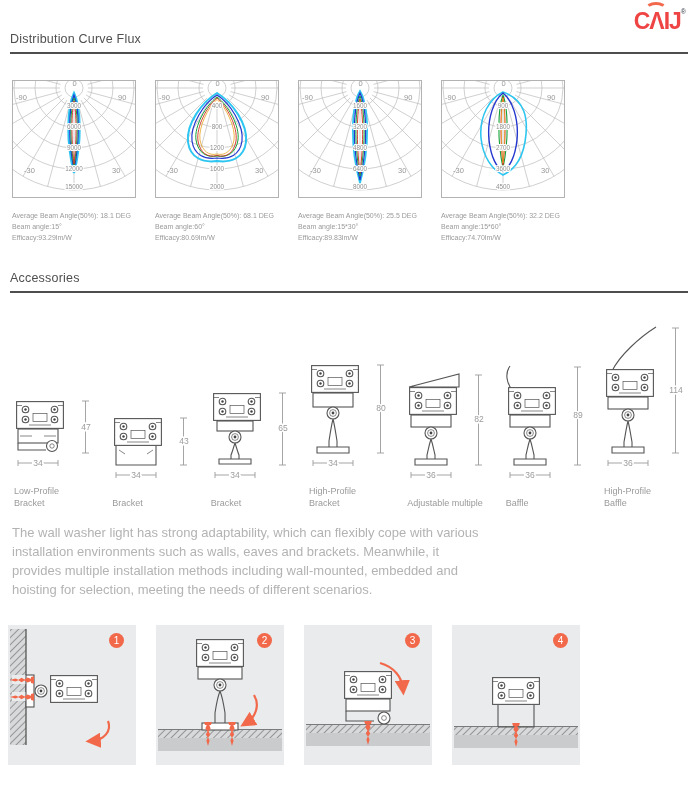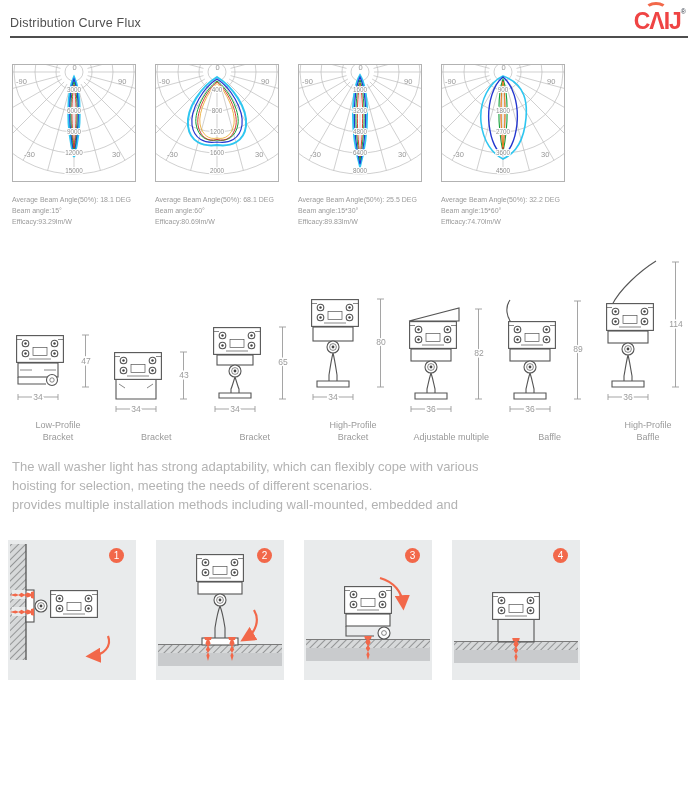--- a/index.html
+++ b/index.html
@@ -1,20 +1,20 @@
 <!DOCTYPE html>
 <html><head>
 <meta charset="utf-8">
 <style>
   html,body{margin:0;padding:0;background:#fff;}
   body{font-family:"Liberation Sans",sans-serif;color:#555;}
   .page{position:relative;width:698px;height:792px;background:#fff;overflow:hidden;}
 
   
-  .sec-head{margin:0 10px;padding-top:16px;}
+  .sec-head{margin:0 10px;padding-top:32px;}
   .sec-head .t{font-size:12.5px;color:#4f4f4f;letter-spacing:.2px;}
   .sec-head .rule{margin-top:6px;border-bottom:2px solid #4e4e4e;}
 
   
   .logo{position:absolute;top:8px;right:12px;text-align:right;}
   .logo .word{font-size:23px;font-weight:bold;color:#ef4444;letter-spacing:-1px;position:relative;display:inline-block;}
   .logo .arc{position:absolute;top:-6px;right:14px;width:16px;height:8px;border:3px solid transparent;border-top:3.5px solid #f2684a;border-radius:50% 50% 0 0;}
   .logo .reg{font-size:7px;color:#333a45;vertical-align:top;}
 
   
@@ -24,21 +24,21 @@
 
   svg text{font-family:"Liberation Sans",sans-serif;}
   .grid{stroke:#bcbcbc;stroke-width:0.7;fill:none;}
   .pborder{stroke:#b2b2b2;stroke-width:1;fill:none;}
   .alab{fill:#979797;font-size:7.5px;}
   .rtick{fill:#8f8f8f;font-size:6.3px;text-anchor:middle;paint-order:stroke;stroke:#fff;stroke-width:2.2px;}
 
   
   .acc-row{display:flex;justify-content:space-between;align-items:flex-end;margin:28px 6px 0 6px;}
   .acc-item{width:96px;flex:none;}
-  .acc-label{margin-top:10px;padding-left:8px;font-size:9px;line-height:12px;color:#9a9a9a;text-align:center;}
+  .acc-label{margin-top:10px;padding-left:8px;font-size:9px;line-height:12px;color:#9a9a9a;}
   .s1{stroke:#555;stroke-width:1.1;}
   .s2{stroke:#555;stroke-width:0.7;}
   .f{fill:#fff;} .nf{fill:none;}
   .dim{stroke:#9b9b9b;stroke-width:0.9;fill:none;}
   .dimt{fill:#9b9b9b;font-size:8.5px;text-anchor:middle;paint-order:stroke;stroke:#fff;stroke-width:3px;}
 
   
   .para{margin:14px 10px 0 12px;font-size:13px;line-height:19px;color:#b3b3b3;}
   .panels{display:flex;gap:20px;margin:26px 0 0 8px;}
   .panel{position:relative;width:128px;height:140px;background:#e9ebec;flex:none;}
@@ -229,20 +229,24 @@
         <text x="62" y="109" class="rtick">4500</text>
       </svg>
       <div class="chart-cap">
         <div>Average Beam Angle(50%): 32.2 DEG</div>
         <div>Beam angle:15*60°</div>
         <div>Efficacy:74.70lm/W</div>
       </div>
     </div>
   </div>
 
+  <div class="sec-head" style="padding-top:28px">
+    <div class="t">Accessories</div>
+    <div class="rule"></div>
+  </div>
 
   <div class="acc-row">
 
     <div class="acc-item">
       <svg width="96" height="76" viewBox="0 0 96 76">
         <use href="#fixture" x="10" y="6"></use>
         <rect x="12" y="34" width="40" height="14" class="s1 f"></rect>
         <path d="M14,41 h12 M38,41 h12" class="s2 nf" fill="none"></path>
         <path d="M12,48 v7 h28" class="s1 nf" fill="none"></path>
         <circle cx="46" cy="51" r="5.5" class="s1 f"></circle>
@@ -364,22 +368,23 @@
       <div class="acc-label">
         <div>High-Profile</div>
           <div>Baffle</div>
       </div>
     </div>
   </div>
 
 
   <div class="para">
     <div>The wall washer light has strong adaptability, which can flexibly cope with various</div>
+    <div>installation environments such as walls, eaves and brackets. Meanwhile, it</div>
+    <div>provides multiple installation methods including wall-mounted, embedded and</div>
     <div>hoisting for selection, meeting the needs of different scenarios.</div>
-    <div>provides multiple installation methods including wall-mounted, embedded and</div>
   </div>
 
   <div class="panels">
 
     <div class="panel">
       <svg width="128" height="140" viewBox="0 0 128 140">
         <rect x="2" y="4" width="16" height="116" fill="url(#hatch)"></rect>
         <line x1="18" y1="4" x2="18" y2="120" class="gline"></line>
         <rect x="4" y="50" width="14" height="9" fill="#e9ebec"></rect>
         <rect x="4" y="67" width="14" height="9" fill="#e9ebec"></rect>

